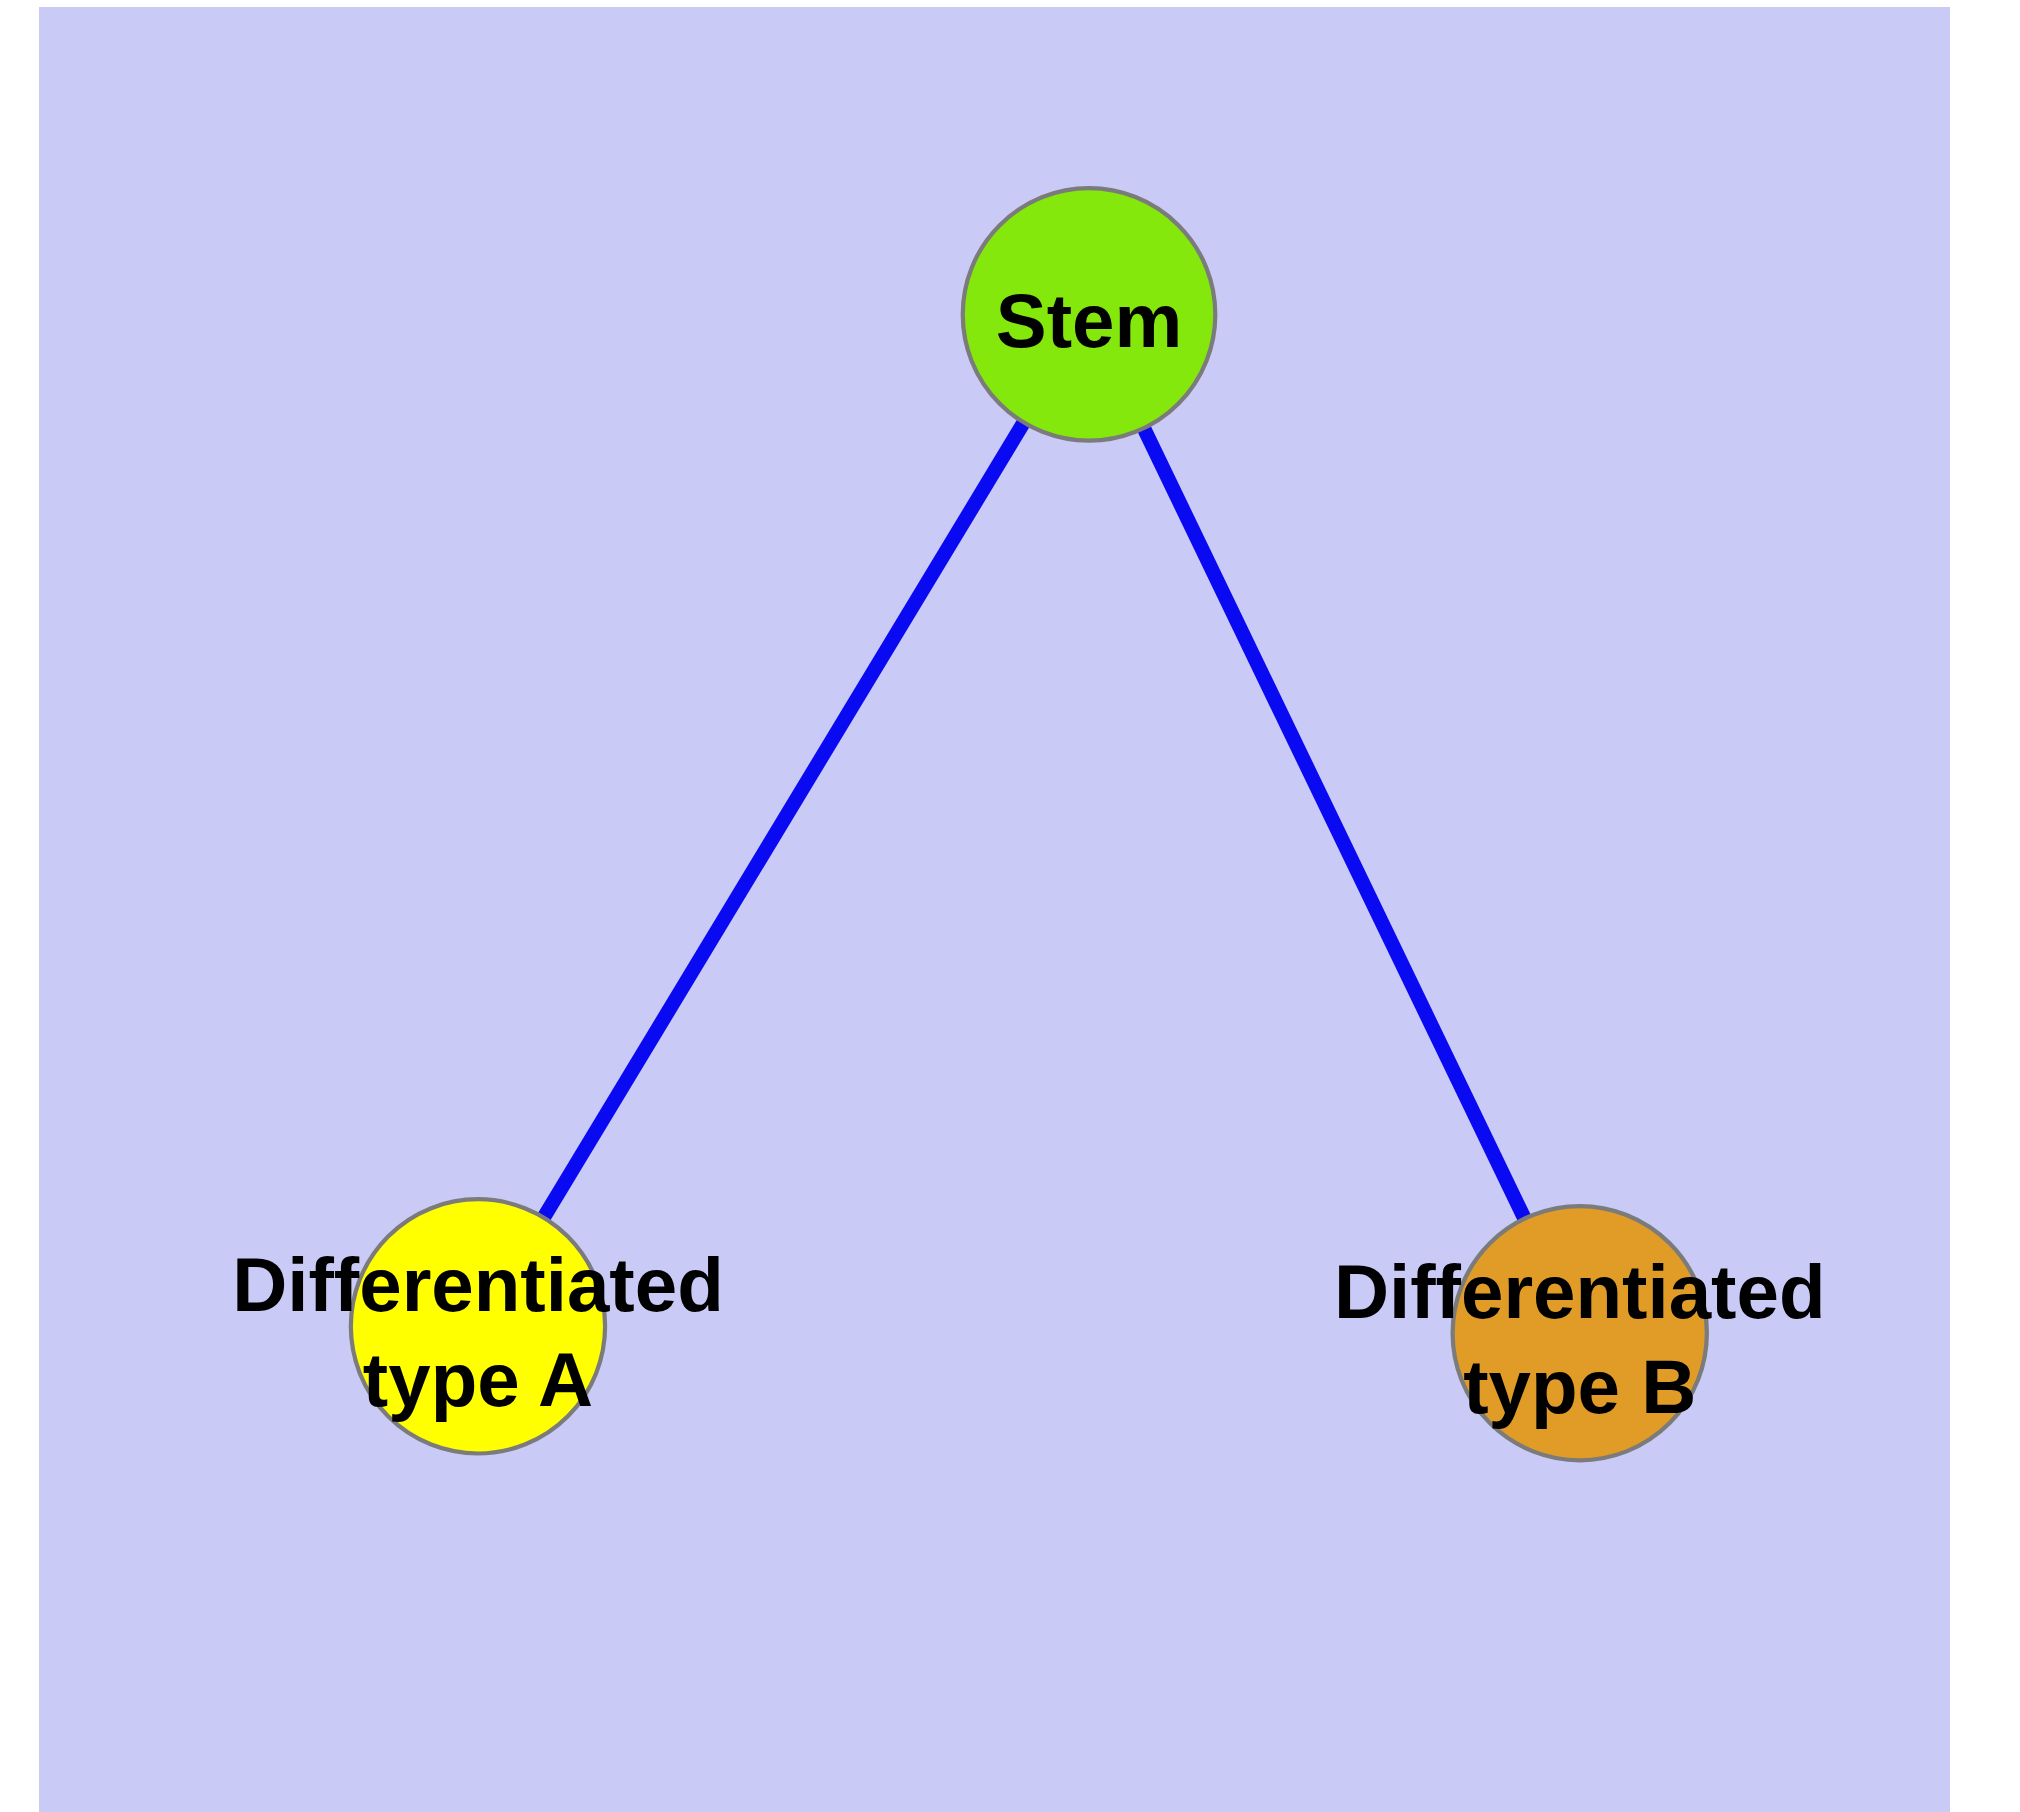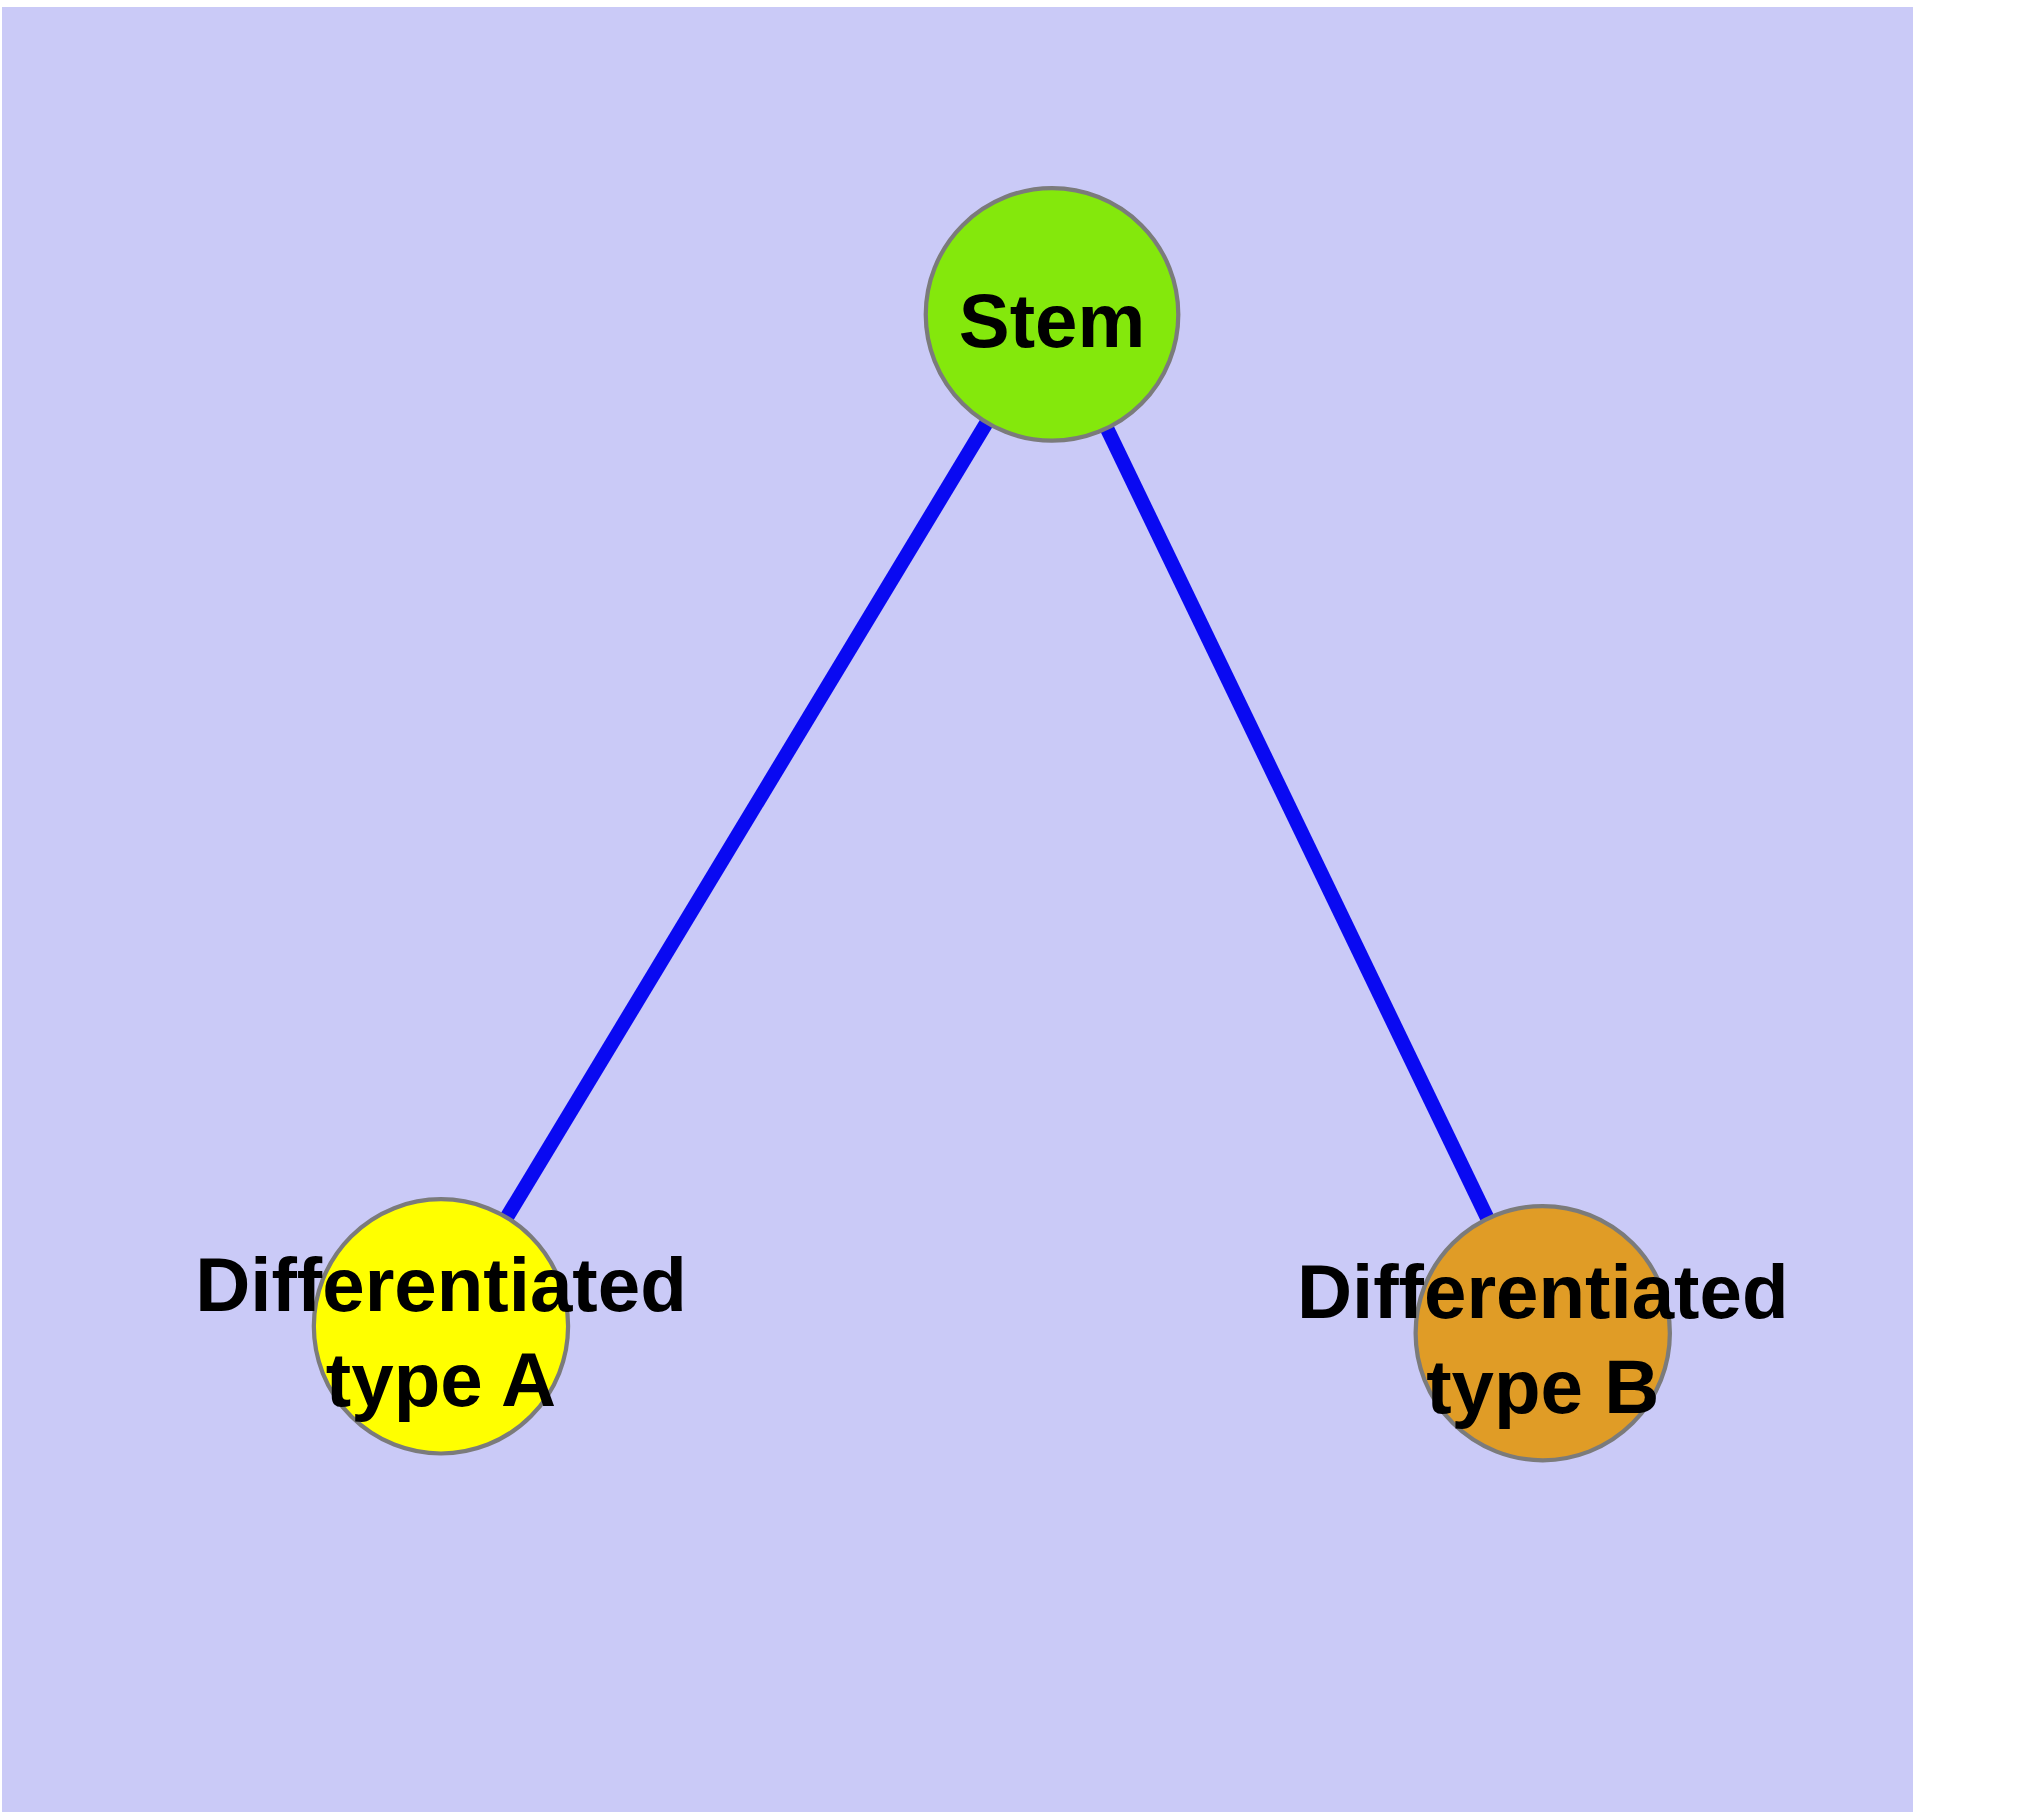--- a/index.html
+++ b/index.html
@@ -7,20 +7,21 @@
     padding: 0;
     width: 2021px;
     height: 1812px;
     background: #ffffff;
     overflow: hidden;
   }
   .figure {
     position: relative;
     width: 1915px;
     height: 1812px;
+    margin-left: 37px;
   }
   .canvas-bg {
     position: absolute;
     left: 1.7px;
     top: 6.8px;
     right: 1.7px;
     bottom: 0;
   }
   svg.graph {
     position: absolute;

